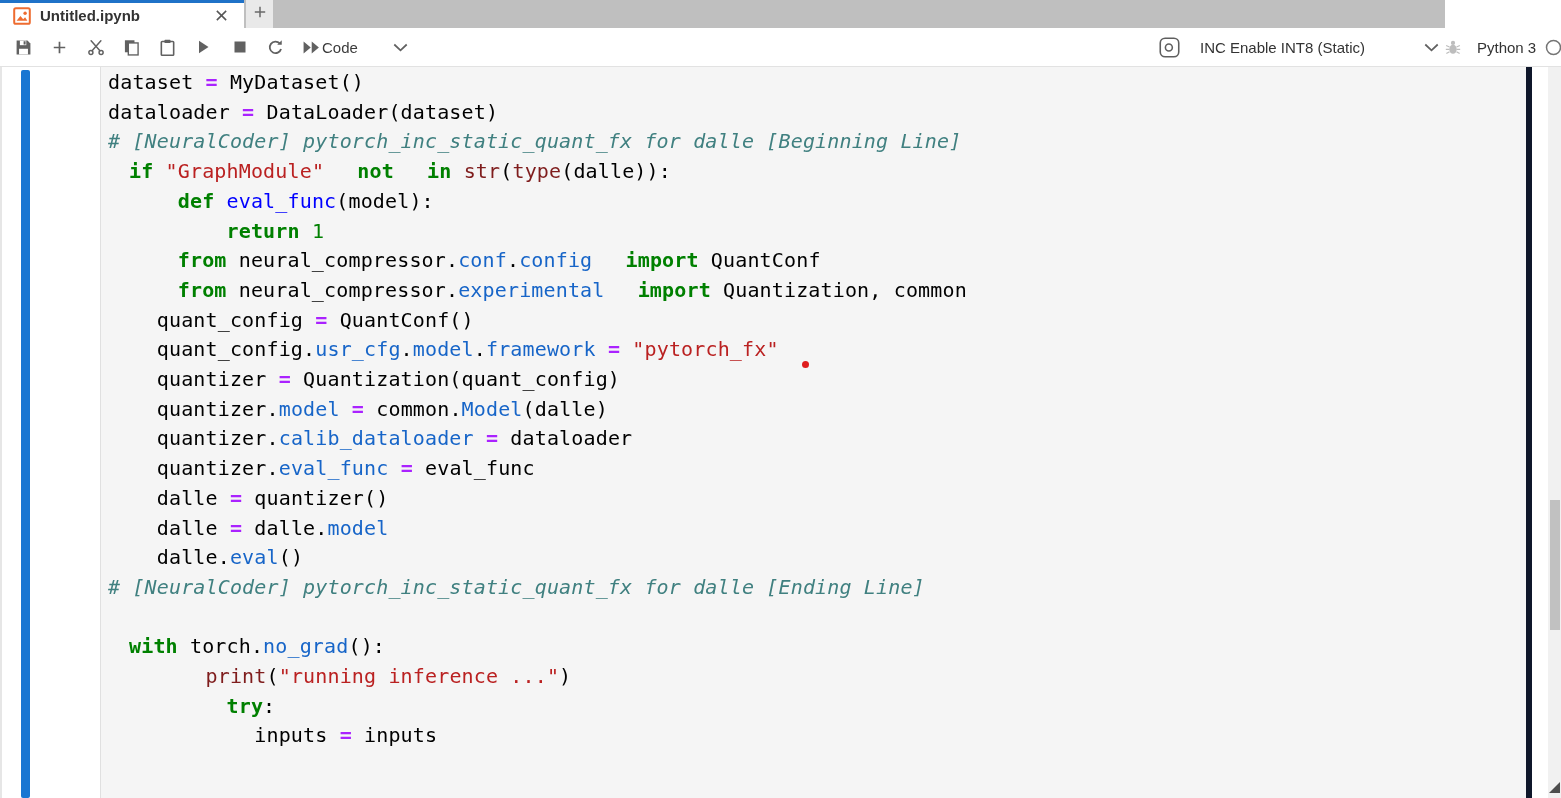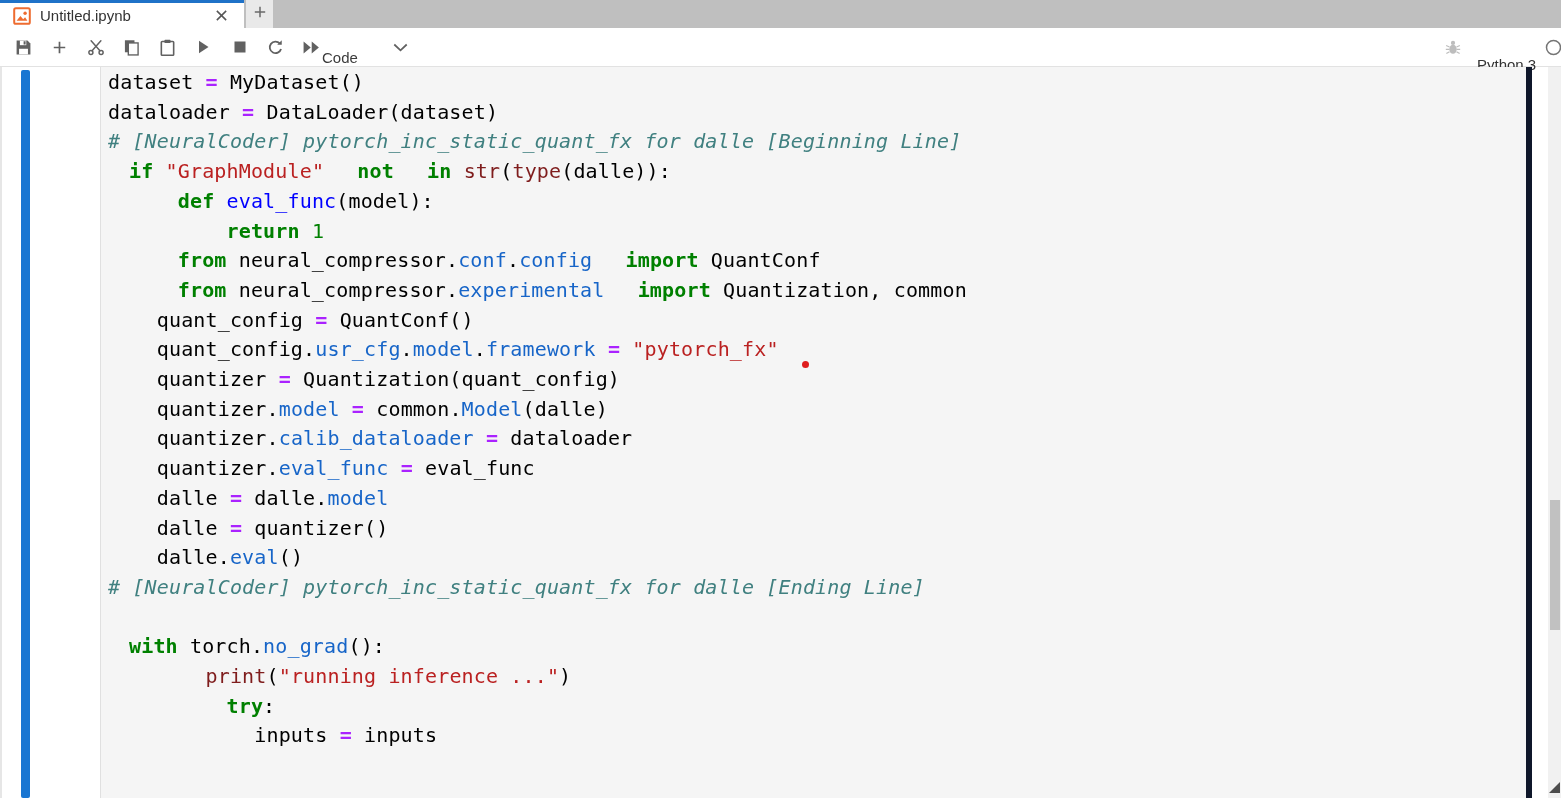--- a/index.html
+++ b/index.html
@@ -1,46 +1,46 @@
 <!DOCTYPE html>
 <html><head>
 <meta charset="utf-8">
 <style>
   * { margin:0; padding:0; box-sizing:border-box; }
   html,body { width:1561px; height:798px; overflow:hidden; }
   body { position:relative; background:#fff; font-family:"Liberation Sans", sans-serif; }
 
   
-  .tabbar { position:absolute; left:0; top:0; width:1561px; height:28px; background:#bfbfbf; }
+  .tabbar { position:absolute; left:0; top:0; width:1445px; height:28px; background:#bfbfbf;font-weight:bold; }
   .tab { position:absolute; left:0; top:0; width:244px; height:28px; background:#fff;
          border-top:3px solid #1f72c8; display:flex; align-items:center; padding:0 8px 0 13px; }
   .tab-icon { width:18px; height:18px; display:inline-flex; flex:none; }
   .tab-title { margin-left:9px; font-size:15px; color:#333; flex:1; white-space:nowrap; overflow:hidden; }
   .tab-close { width:14px; height:14px; display:inline-flex; align-items:center; justify-content:center;
                margin-right:8px; cursor:pointer; flex:none; }
   .newtab { position:absolute; left:246px; top:0; width:27px; height:28px; background:#e9e9e9;
             display:flex; align-items:center; justify-content:center; cursor:pointer; }
 
   
   .toolbar { position:absolute; left:0; top:28px; width:1561px; height:39px; background:#fff;
              border-bottom:1px solid #e2e2e2; }
   .tb-left { position:absolute; left:14px; top:0; height:38px; display:flex; align-items:center; gap:17px; }
   .tb-btn { width:19px; height:19px; border:0; background:none; display:flex; align-items:center;
             justify-content:center; cursor:pointer; padding:0; }
   .tb-icon { display:inline-flex; }
-  .celltype { position:absolute; left:322px; top:0; height:38px; display:flex; align-items:flex-end;
+  .celltype { position:absolute; left:322px; top:0; height:38px; display:flex; align-items:center;
               font-size:15px; color:#3c3c3c; cursor:pointer; }
   .celltype-chevron { position:absolute; left:393px; top:15px; display:inline-flex; }
   .nc-sel { position:absolute; left:1159px; top:0; width:288px; height:38px; display:flex;
             align-items:center; cursor:pointer; }
   .nc-icon { display:inline-flex; flex:none; }
   .nc-label { margin-left:20px; font-size:15px; color:#333; white-space:nowrap; }
   .nc-chevron { position:absolute; left:265px; top:15px; display:inline-flex; }
   .debug { position:absolute; left:1444px; top:10px; display:inline-flex; cursor:pointer; }
-  .kernel-name { position:absolute; left:1477px; top:17px; height:38px; display:flex; align-items:center;
+  .kernel-name { position:absolute; left:1477px; top:0; height:38px; display:flex; align-items:center;
                  font-size:15px; color:#333; cursor:pointer; }
   .kernel-status { position:absolute; left:1545px; top:11px; display:inline-flex; }
 
   
   .left-edge { position:absolute; left:0; top:67px; bottom:0; width:2px; background:#e6e6e6; }
   .blue-bar { position:absolute; left:21px; top:70px; bottom:0; width:9px; background:#1976d2;
               border-radius:2px; cursor:pointer; }
   .editor { position:absolute; left:100px; top:67px; width:1432px; bottom:0; background:#f5f5f5;
             border-left:1px solid #e0e0e0; border-right:6px solid #0f172a; padding:1px 0 0 7px; overflow:hidden; }
   .cm-content { font-family:"DejaVu Sans Mono","Liberation Mono",monospace; font-size:20px;
@@ -173,20 +173,34 @@
 
   <div class="celltype">
     <span>Code</span>
   </div>
   <span class="celltype-chevron">
     <svg width="15" height="9" viewBox="0 0 14 8">
         <path d="M1.2 1.2L7 6.6l5.8-5.4" fill="none" stroke="#616161" stroke-width="1.6"></path>
       </svg>
   </span>
 
+  <div class="nc-sel">
+    <span class="nc-icon">
+      <svg width="21" height="21" viewBox="0 0 20 20">
+          <rect x="1.2" y="1.2" width="17.6" height="17.6" rx="4.6" fill="none" stroke="#5f5f5f" stroke-width="1.5"></rect>
+          <circle cx="9.4" cy="10" r="3.3" fill="none" stroke="#5f5f5f" stroke-width="1.5"></circle>
+        </svg>
+    </span>
+    <span class="nc-label">INC Enable INT8 (Static)</span>
+    <span class="nc-chevron">
+      <svg width="15" height="9" viewBox="0 0 14 8">
+          <path d="M1.2 1.2L7 6.6l5.8-5.4" fill="none" stroke="#616161" stroke-width="1.6"></path>
+        </svg>
+    </span>
+  </div>
 
   <span class="debug">
     <svg width="18" height="18" viewBox="0 0 16 16">
         <g fill="#bdbdbd">
           <circle cx="8" cy="4.4" r="1.9"></circle>
           <ellipse cx="8" cy="10" rx="3.3" ry="4.1"></ellipse>
         </g>
         <g stroke="#bdbdbd" stroke-width="1.1" fill="none">
           <path d="M4.9 8L1.9 6.7M4.7 10.2H1.6M4.9 12.2l-2.8 1.6M11.1 8l3-1.3M11.3 10.2h3.1M11.1 12.2l2.8 1.6"></path>
         </g>
@@ -213,22 +227,22 @@
       <div class="cm-line"><span class="tok-t">    </span><span class="tok-k">def</span><span class="tok-t"> </span><span class="tok-d">eval_func</span><span class="tok-t">(model):</span></div>
       <div class="cm-line"><span class="tok-t">        </span><span class="tok-k">return</span><span class="tok-t"> </span><span class="tok-n">1</span></div>
       <div class="cm-line"><span class="tok-t">    </span><span class="tok-k">from</span><span class="tok-t"> neural_compressor.</span><span class="tok-p">conf</span><span class="tok-t">.</span><span class="tok-p">config</span><span class="tok-t"> </span><span class="tok-k">import</span><span class="tok-t"> QuantConf</span></div>
       <div class="cm-line"><span class="tok-t">    </span><span class="tok-k">from</span><span class="tok-t"> neural_compressor.</span><span class="tok-p">experimental</span><span class="tok-t"> </span><span class="tok-k">import</span><span class="tok-t"> Quantization, common</span></div>
       <div class="cm-line"><span class="tok-t">    quant_config </span><span class="tok-o">=</span><span class="tok-t"> QuantConf()</span></div>
       <div class="cm-line"><span class="tok-t">    quant_config.</span><span class="tok-p">usr_cfg</span><span class="tok-t">.</span><span class="tok-p">model</span><span class="tok-t">.</span><span class="tok-p">framework</span><span class="tok-t"> </span><span class="tok-o">=</span><span class="tok-t"> </span><span class="tok-s">"pytorch_fx"</span></div>
       <div class="cm-line"><span class="tok-t">    quantizer </span><span class="tok-o">=</span><span class="tok-t"> Quantization(quant_config)</span></div>
       <div class="cm-line"><span class="tok-t">    quantizer.</span><span class="tok-p">model</span><span class="tok-t"> </span><span class="tok-o">=</span><span class="tok-t"> common.</span><span class="tok-p">Model</span><span class="tok-t">(dalle)</span></div>
       <div class="cm-line"><span class="tok-t">    quantizer.</span><span class="tok-p">calib_dataloader</span><span class="tok-t"> </span><span class="tok-o">=</span><span class="tok-t"> dataloader</span></div>
       <div class="cm-line"><span class="tok-t">    quantizer.</span><span class="tok-p">eval_func</span><span class="tok-t"> </span><span class="tok-o">=</span><span class="tok-t"> eval_func</span></div>
+      <div class="cm-line"><span class="tok-t">    dalle </span><span class="tok-o">=</span><span class="tok-t"> quantizer()</span></div>
       <div class="cm-line"><span class="tok-t">    dalle </span><span class="tok-o">=</span><span class="tok-t"> dalle.</span><span class="tok-p">model</span></div>
-      <div class="cm-line"><span class="tok-t">    dalle </span><span class="tok-o">=</span><span class="tok-t"> quantizer()</span></div>
       <div class="cm-line"><span class="tok-t">    dalle.</span><span class="tok-p">eval</span><span class="tok-t">()</span></div>
       <div class="cm-line"><span class="tok-c"># [NeuralCoder] pytorch_inc_static_quant_fx for dalle [Ending Line]</span></div>
       <div class="cm-line"></div>
       <div class="cm-line"><span class="tok-k">with</span><span class="tok-t"> torch.</span><span class="tok-p">no_grad</span><span class="tok-t">():</span></div>
       <div class="cm-line"><span class="tok-t">        </span><span class="tok-b">print</span><span class="tok-t">(</span><span class="tok-s">"running inference ..."</span><span class="tok-t">)</span></div>
       <div class="cm-line"><span class="tok-t">        </span><span class="tok-k">try</span><span class="tok-t">:</span></div>
       <div class="cm-line"><span class="tok-t">            inputs </span><span class="tok-o">=</span><span class="tok-t"> inputs</span></div>
     </div>
 </div>
 

